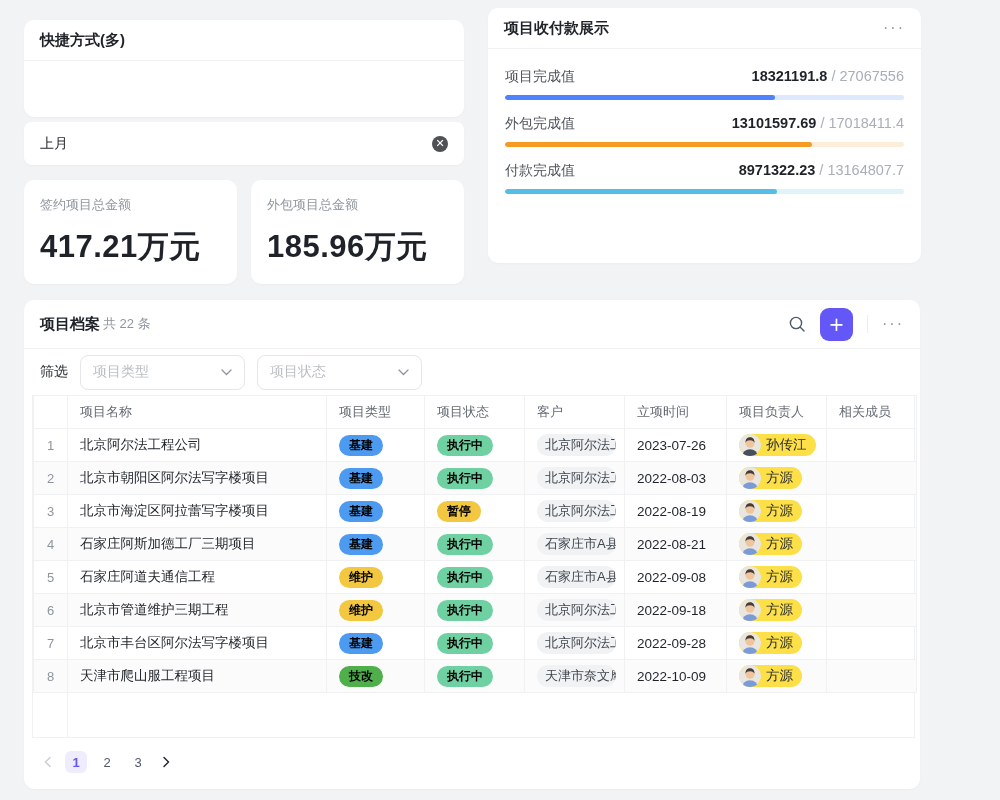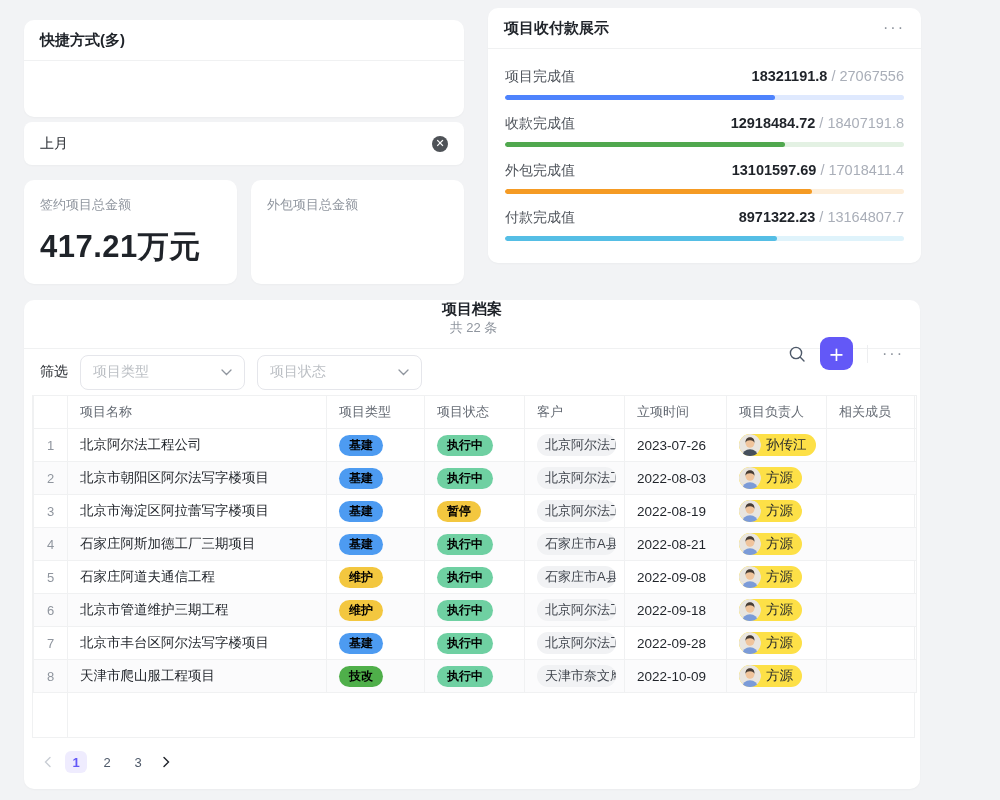--- a/index.html
+++ b/index.html
@@ -60,21 +60,20 @@
   .p-val { font-size:14.5px; font-weight:700; color:#1F2329; white-space:nowrap; }
   .p-total { font-weight:400; color:#A9AEB8; }
   .p-track { height:5px; border-radius:3px; margin-top:9px; position:relative; overflow:hidden; }
   .p-fill { position:absolute; left:0; top:0; height:100%; border-radius:3px; }
 
   
   .table-card { left:24px; top:300px; width:896px; height:489px; }
   .tc-titlebar {
     height:49px; display:flex; align-items:center; padding:0 16px;
     border-bottom:1px solid #F0F1F2;
-    flex-direction:column;
   }
   .tc-title { font-size:15px; font-weight:700; }
   .tc-count { font-size:13px; color:#8F959E; margin-left:3px; }
   .tc-tools { margin-left:auto; display:flex; align-items:center; gap:14px; }
   .icon-btn { background:none; border:none; cursor:pointer; display:flex; align-items:center; padding:0; }
   .add-btn {
     width:33px; height:33px; border:none; border-radius:9px;
     color:#fff; font-size:19px; line-height:30px; cursor:pointer;
     font-family:"DejaVu Sans",sans-serif;
   }
@@ -141,44 +140,36 @@
     <span class="chip-label">上月</span>
     <button class="clear-btn">✕</button>
   </div>
 
   <section class="card stat-card first">
     <div class="stat-label">签约项目总金额</div>
     <div class="stat-value">417.21万元</div>
   </section>
   <section class="card stat-card second">
     <div class="stat-label">外包项目总金额</div>
+    <div class="stat-value">185.96万元</div>
   </section>
 
   <section class="card pay-card">
     <div class="card-header">
       <span class="card-title">项目收付款展示</span>
       <span class="ellipsis-icon">···</span>
     </div>
     <div class="pay-body">
         <div class="p-row">
           <div class="p-head">
             <span class="p-label">项目完成值</span>
             <span class="p-val">18321191.8 <span class="p-total">/ 27067556</span></span>
           </div>
           <div class="p-track" style="background:#DFE9FE">
             <span class="p-fill" style="width:67.7%;background:#4E83FD"></span>
-          </div>
-        </div>
-        <div class="p-row">
-          <div class="p-head">
-            <span class="p-label">收款完成值</span>
-            <span class="p-val">12918484.72 <span class="p-total">/ 18407191.8</span></span>
-          </div>
-          <div class="p-track" style="background:#E3F1E3">
-            <span class="p-fill" style="width:70.2%;background:#50A84E"></span>
           </div>
         </div>
         <div class="p-row">
           <div class="p-head">
             <span class="p-label">外包完成值</span>
             <span class="p-val">13101597.69 <span class="p-total">/ 17018411.4</span></span>
           </div>
           <div class="p-track" style="background:#FDEEDA">
             <span class="p-fill" style="width:77.0%;background:#F59B24"></span>
           </div>

